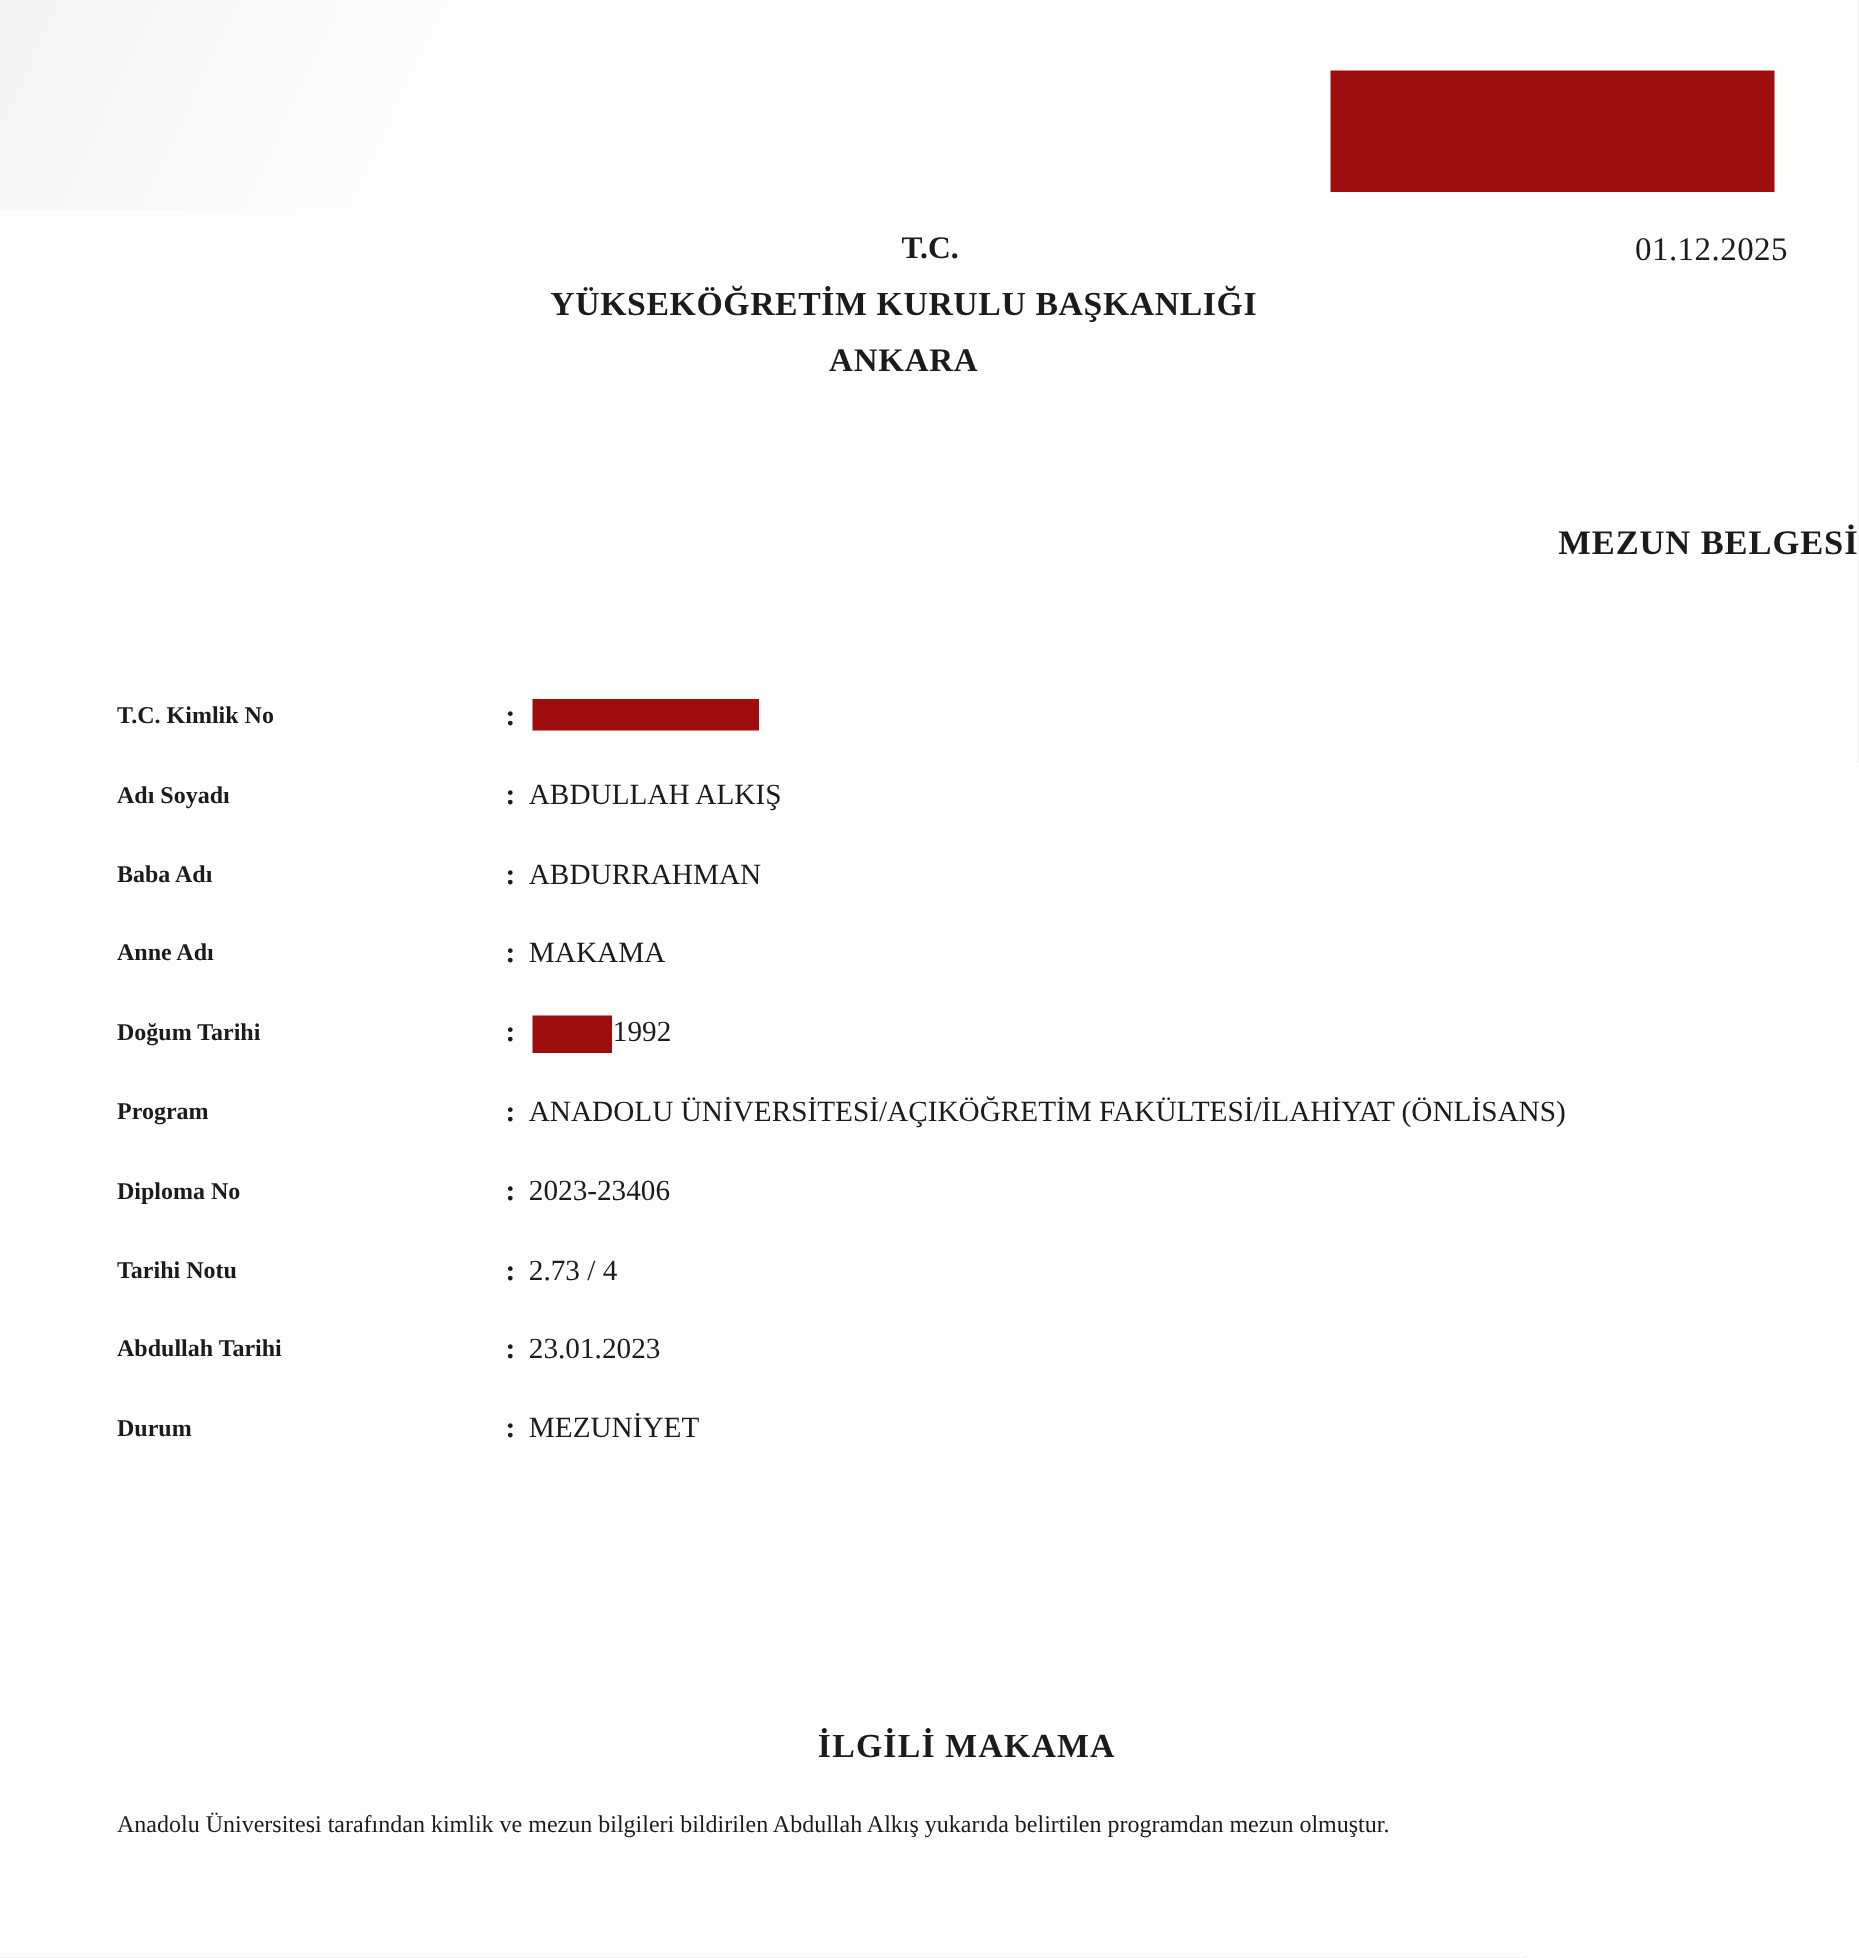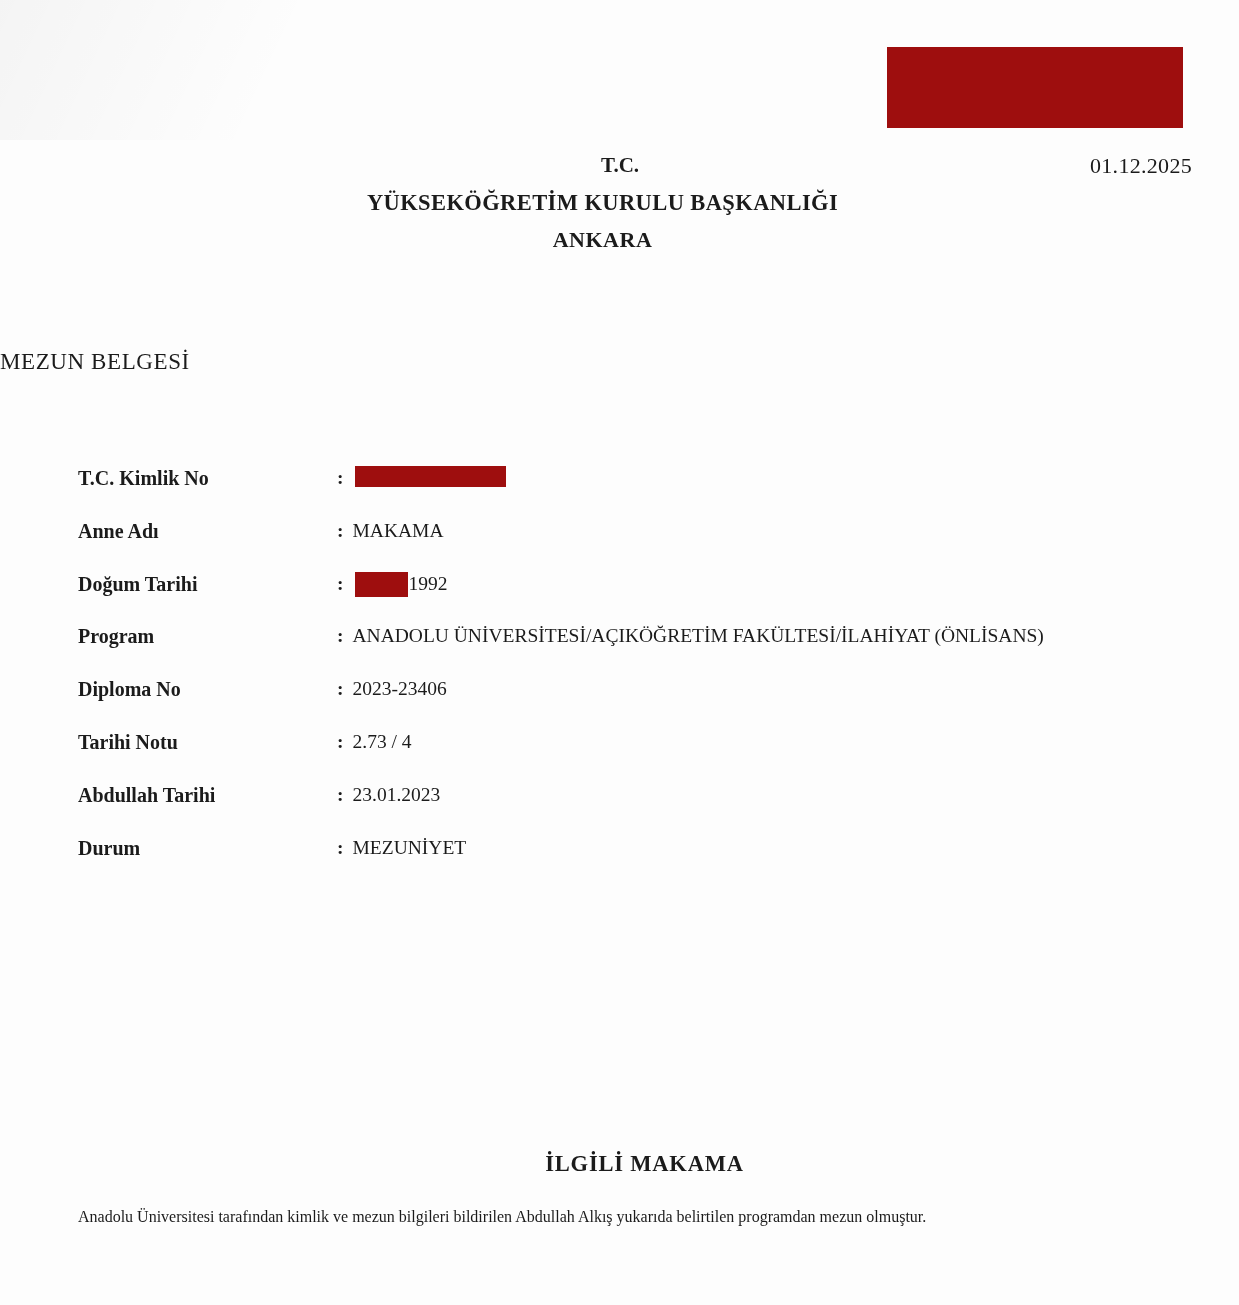--- a/index.html
+++ b/index.html
@@ -53,42 +53,42 @@
     line-height: 37px;
   }
   .doc-header .h-line1 { font-size: 21px; margin-left: 35px; }
   .doc-header .h-line2 { font-size: 22.5px; letter-spacing: 0.4px; }
   .doc-header .h-line3 { font-size: 22px; letter-spacing: 0.5px; }
   .doc-title {
     position: absolute;
     top: 349px;
     left: 0;
     width: 1239px;
-    text-align: left;
-    font-weight: normal;
+    text-align: right;
+    font-weight: bold;
     font-size: 23px;
     letter-spacing: 0.6px;
   }
   .fields {
     position: absolute;
     top: 466px;
     left: 78px;
     right: 40px;
   }
   .field-row {
     height: 24px;
     line-height: 24px;
     margin-bottom: 28.8px;
     white-space: nowrap;
   }
   .f-label {
     display: inline-block;
     width: 259px;
     font-weight: bold;
-    font-size: 20px;
+    font-size: 16px;
     vertical-align: top;
   }
   .f-sep {
     font-weight: bold;
     font-size: 19.5px;
     margin-right: 9px;
     vertical-align: top;
   }
   .f-value {
     font-size: 19.5px;
@@ -145,21 +145,27 @@
   </div>
 
   <div class="doc-title">MEZUN BELGESİ</div>
 
   <div class="fields">
 
     <div class="field-row">
       <span class="f-label">T.C. Kimlik No</span><span class="f-sep">:</span><span class="redaction redaction-kimlik" style="background: rgb(158, 14, 14);"></span><span class="f-value"></span>
     </div>
 
+    <div class="field-row">
+      <span class="f-label">Adı Soyadı</span><span class="f-sep">:</span><span class="f-value">ABDULLAH ALKIŞ</span>
+    </div>
 
+    <div class="field-row">
+      <span class="f-label">Baba Adı</span><span class="f-sep">:</span><span class="f-value">ABDURRAHMAN</span>
+    </div>
 
     <div class="field-row">
       <span class="f-label">Anne Adı</span><span class="f-sep">:</span><span class="f-value">MAKAMA</span>
     </div>
 
     <div class="field-row">
       <span class="f-label">Doğum Tarihi</span><span class="f-sep">:</span><span class="redaction redaction-dob" style="background: rgb(158, 14, 14);"></span><span class="f-value">1992</span>
     </div>
 
     <div class="field-row">

